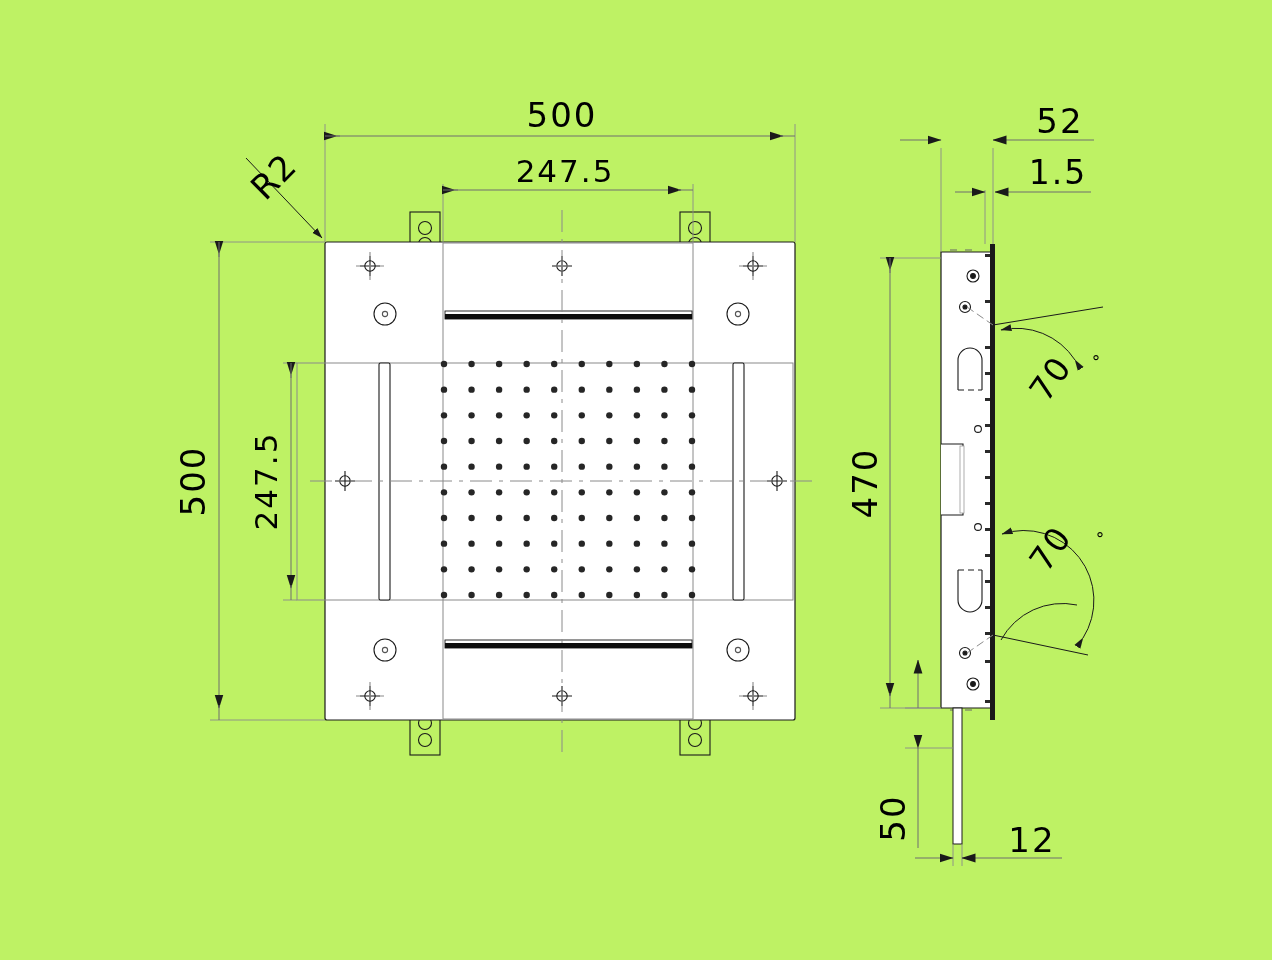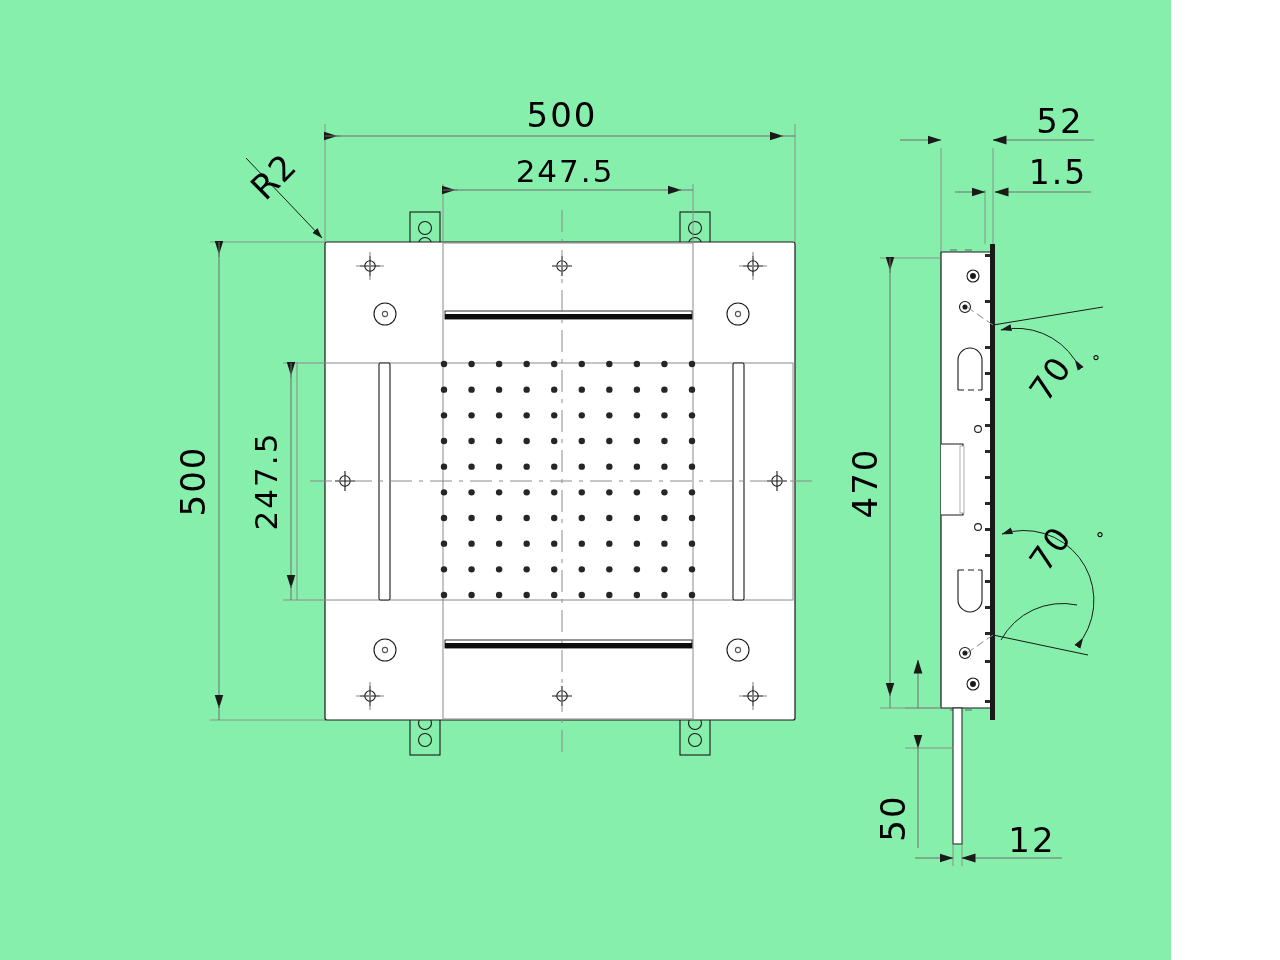--- a/index.html
+++ b/index.html
@@ -1,18 +1,18 @@
 <!DOCTYPE html>
 <html><head>
 <meta charset="utf-8">
 <style>
   html,body{margin:0;padding:0;background:#ffffff;}
   body{width:1280px;height:960px;overflow:hidden;
        font-family:"DejaVu Sans","Liberation Sans",sans-serif;}
-  #stage{position:relative;width:1171px;height:960px;background:#86efac;}
+  #stage{position:relative;width:1272px;height:960px;background:#bef264;}
   svg{display:block;}
   text{font-family:"DejaVu Sans","Liberation Sans",sans-serif;fill:#000;}
 </style>
 </head>
 <body>
 
 <div id="stage">
 <svg width="1280" height="960" viewBox="0 0 1280 960">
 
   <defs>

